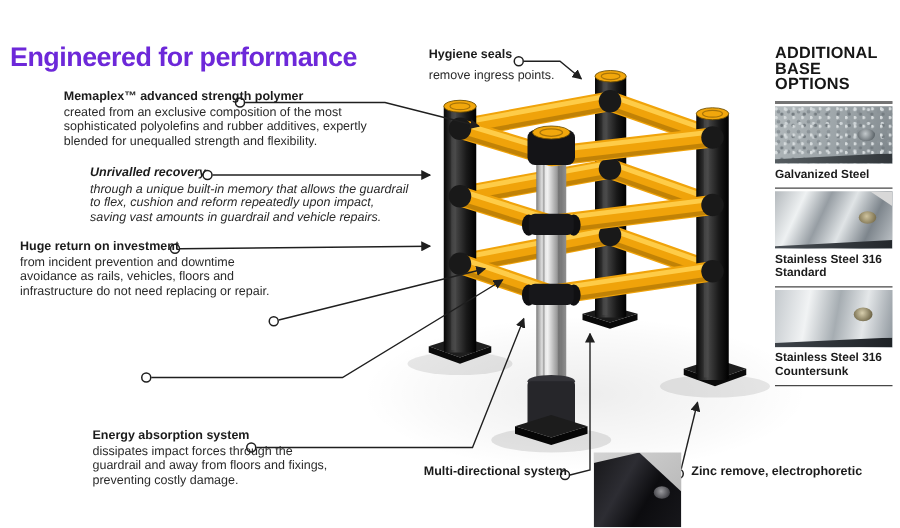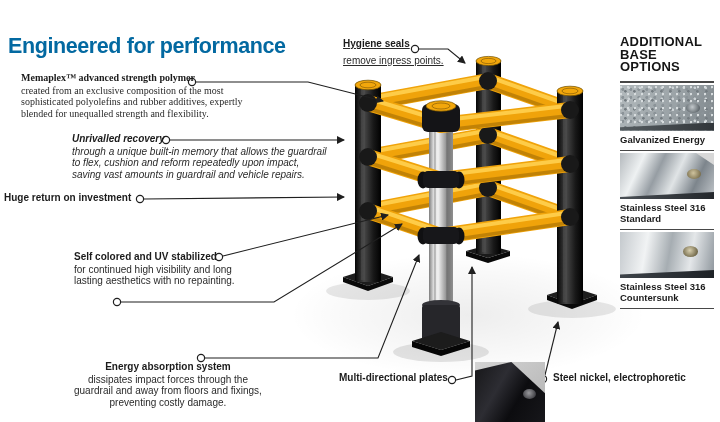--- a/index.html
+++ b/index.html
@@ -1,20 +1,20 @@
 <!DOCTYPE html>
 <html><head>
 <meta charset="utf-8">
 <style>
   html,body{margin:0;padding:0;background:#fff;}
   #stage{position:relative;width:720px;height:422px;background:#ffffff;overflow:hidden;
          font-family:"Liberation Sans",sans-serif;color:#1d1d1d;}
   #scene{position:absolute;left:0;top:0;z-index:1;}
   .txt{position:absolute;z-index:2;}
-  #title{left:8px;top:34px;font-size:21.5px;font-weight:700;letter-spacing:-0.4px;color:#0369a1;}
+  #title{left:8px;top:34px;font-size:21.5px;font-weight:700;letter-spacing:-0.4px;color:#6d28d9;}
   .feature{font-size:10px;line-height:11.5px;color:#2a2a2a;}
   .feature .fh{font-weight:700;color:#1b1b1b;margin:0 0 1px 0;white-space:pre-line;}
   .feature .fb{white-space:pre-line;}
   #f-hygiene .fh{margin-bottom:5px;}
   
   #sidebar{position:absolute;left:620px;top:36px;width:94px;z-index:2;}
   #sb-head{font-size:13px;line-height:12.5px;font-weight:700;letter-spacing:.2px;white-space:pre-line;color:#161616;margin-bottom:7px;}
   .rule{border-top:1px solid #474747;margin:0;}
   .tile{position:relative;width:94px;height:46px;margin:2px 0 4px 0;overflow:hidden;background:#dcdcdc;}
   .tile .bolt{position:absolute;border-radius:50%;}
@@ -183,72 +183,70 @@
           <circle cx="201" cy="358" r="3.6"></circle>
         <circle cx="415" cy="49" r="3.6"></circle>
           <circle cx="452" cy="380" r="3.6"></circle>
         <circle cx="543" cy="379" r="3.6"></circle>
       </g>
     </g>
   </svg>
 
   <div id="title" class="txt">Engineered for performance</div>
 
-  <div class="txt feature" style="left:21px;top:72px;font-family:Liberation Serif, serif;">
+  <div class="txt feature" style="left:51px;top:72px;">
     <div class="fh">Memaplex™ advanced strength polymer</div>
     <div class="fb">created from an exclusive composition of the most
 sophisticated polyolefins and rubber additives, expertly
 blended for unequalled strength and flexibility.</div>
   </div>
   <div class="txt feature" style="left:72px;top:133px;font-style:italic;">
     <div class="fh">Unrivalled recovery</div>
     <div class="fb">through a unique built-in memory that allows the guardrail
 to flex, cushion and reform repeatedly upon impact,
 saving vast amounts in guardrail and vehicle repairs.</div>
   </div>
-  <div class="txt feature" style="left:4px;top:192px;">
+  <div class="txt feature" style="left:16px;top:192px;">
     <div class="fh">Huge return on investment</div>
-  </div>
-  <div class="txt feature" style="left:74px;top:251px;">
-    <div class="fh">Self colored and UV stabilized</div>
-    <div class="fb">for continued high visibility and long
-lasting aesthetics with no repainting.</div>
-  </div>
-  <div class="txt feature" style="left:74px;top:361px;text-align:center;">
+    <div class="fb">from incident prevention and downtime
+avoidance as rails, vehicles, floors and
+infrastructure do not need replacing or repair.</div>
+  </div>
+  <div class="txt feature" style="left:74px;top:343px;">
     <div class="fh">Energy absorption system</div>
     <div class="fb">dissipates impact forces through the
 guardrail and away from floors and fixings,
 preventing costly damage.</div>
   </div>
 
-  <div id="f-hygiene" class="txt feature" style="left:343px;top:38px;text-decoration:underline;">
+  <div id="f-hygiene" class="txt feature" style="left:343px;top:38px;">
     <div class="fh">Hygiene seals</div>
     <div class="fb">remove ingress points.</div>
   </div>
   <div class="txt feature" style="left:339px;top:372px;">
-    <div class="fh">Multi-directional plates</div>
+    <div class="fh">Multi-directional system</div>
   </div>
   <div class="txt feature" style="left:553px;top:372px;">
-    <div class="fh">Steel nickel, electrophoretic</div>
+    <div class="fh">Zinc remove, electrophoretic</div>
   </div>
 
   <div id="zinc-photo">
       <span class="bolt"></span>
     </div>
 
   <div id="sidebar">
     <div id="sb-head">ADDITIONAL
 BASE OPTIONS</div>
     <div class="rule"></div>
     <div class="rule"></div>
     <div>
       <div class="tile t2">
           <span class="bolt"></span>
         </div>
-      <div class="opt-label">Galvanized Energy</div>
+      <div class="opt-label">Galvanized Steel</div>
     </div>
     <div class="rule"></div>
     <div>
       <div class="tile t3">
           <span class="bolt"></span>
         </div>
       <div class="opt-label">Stainless Steel 316
 Standard</div>
     </div>
     <div class="rule"></div>

